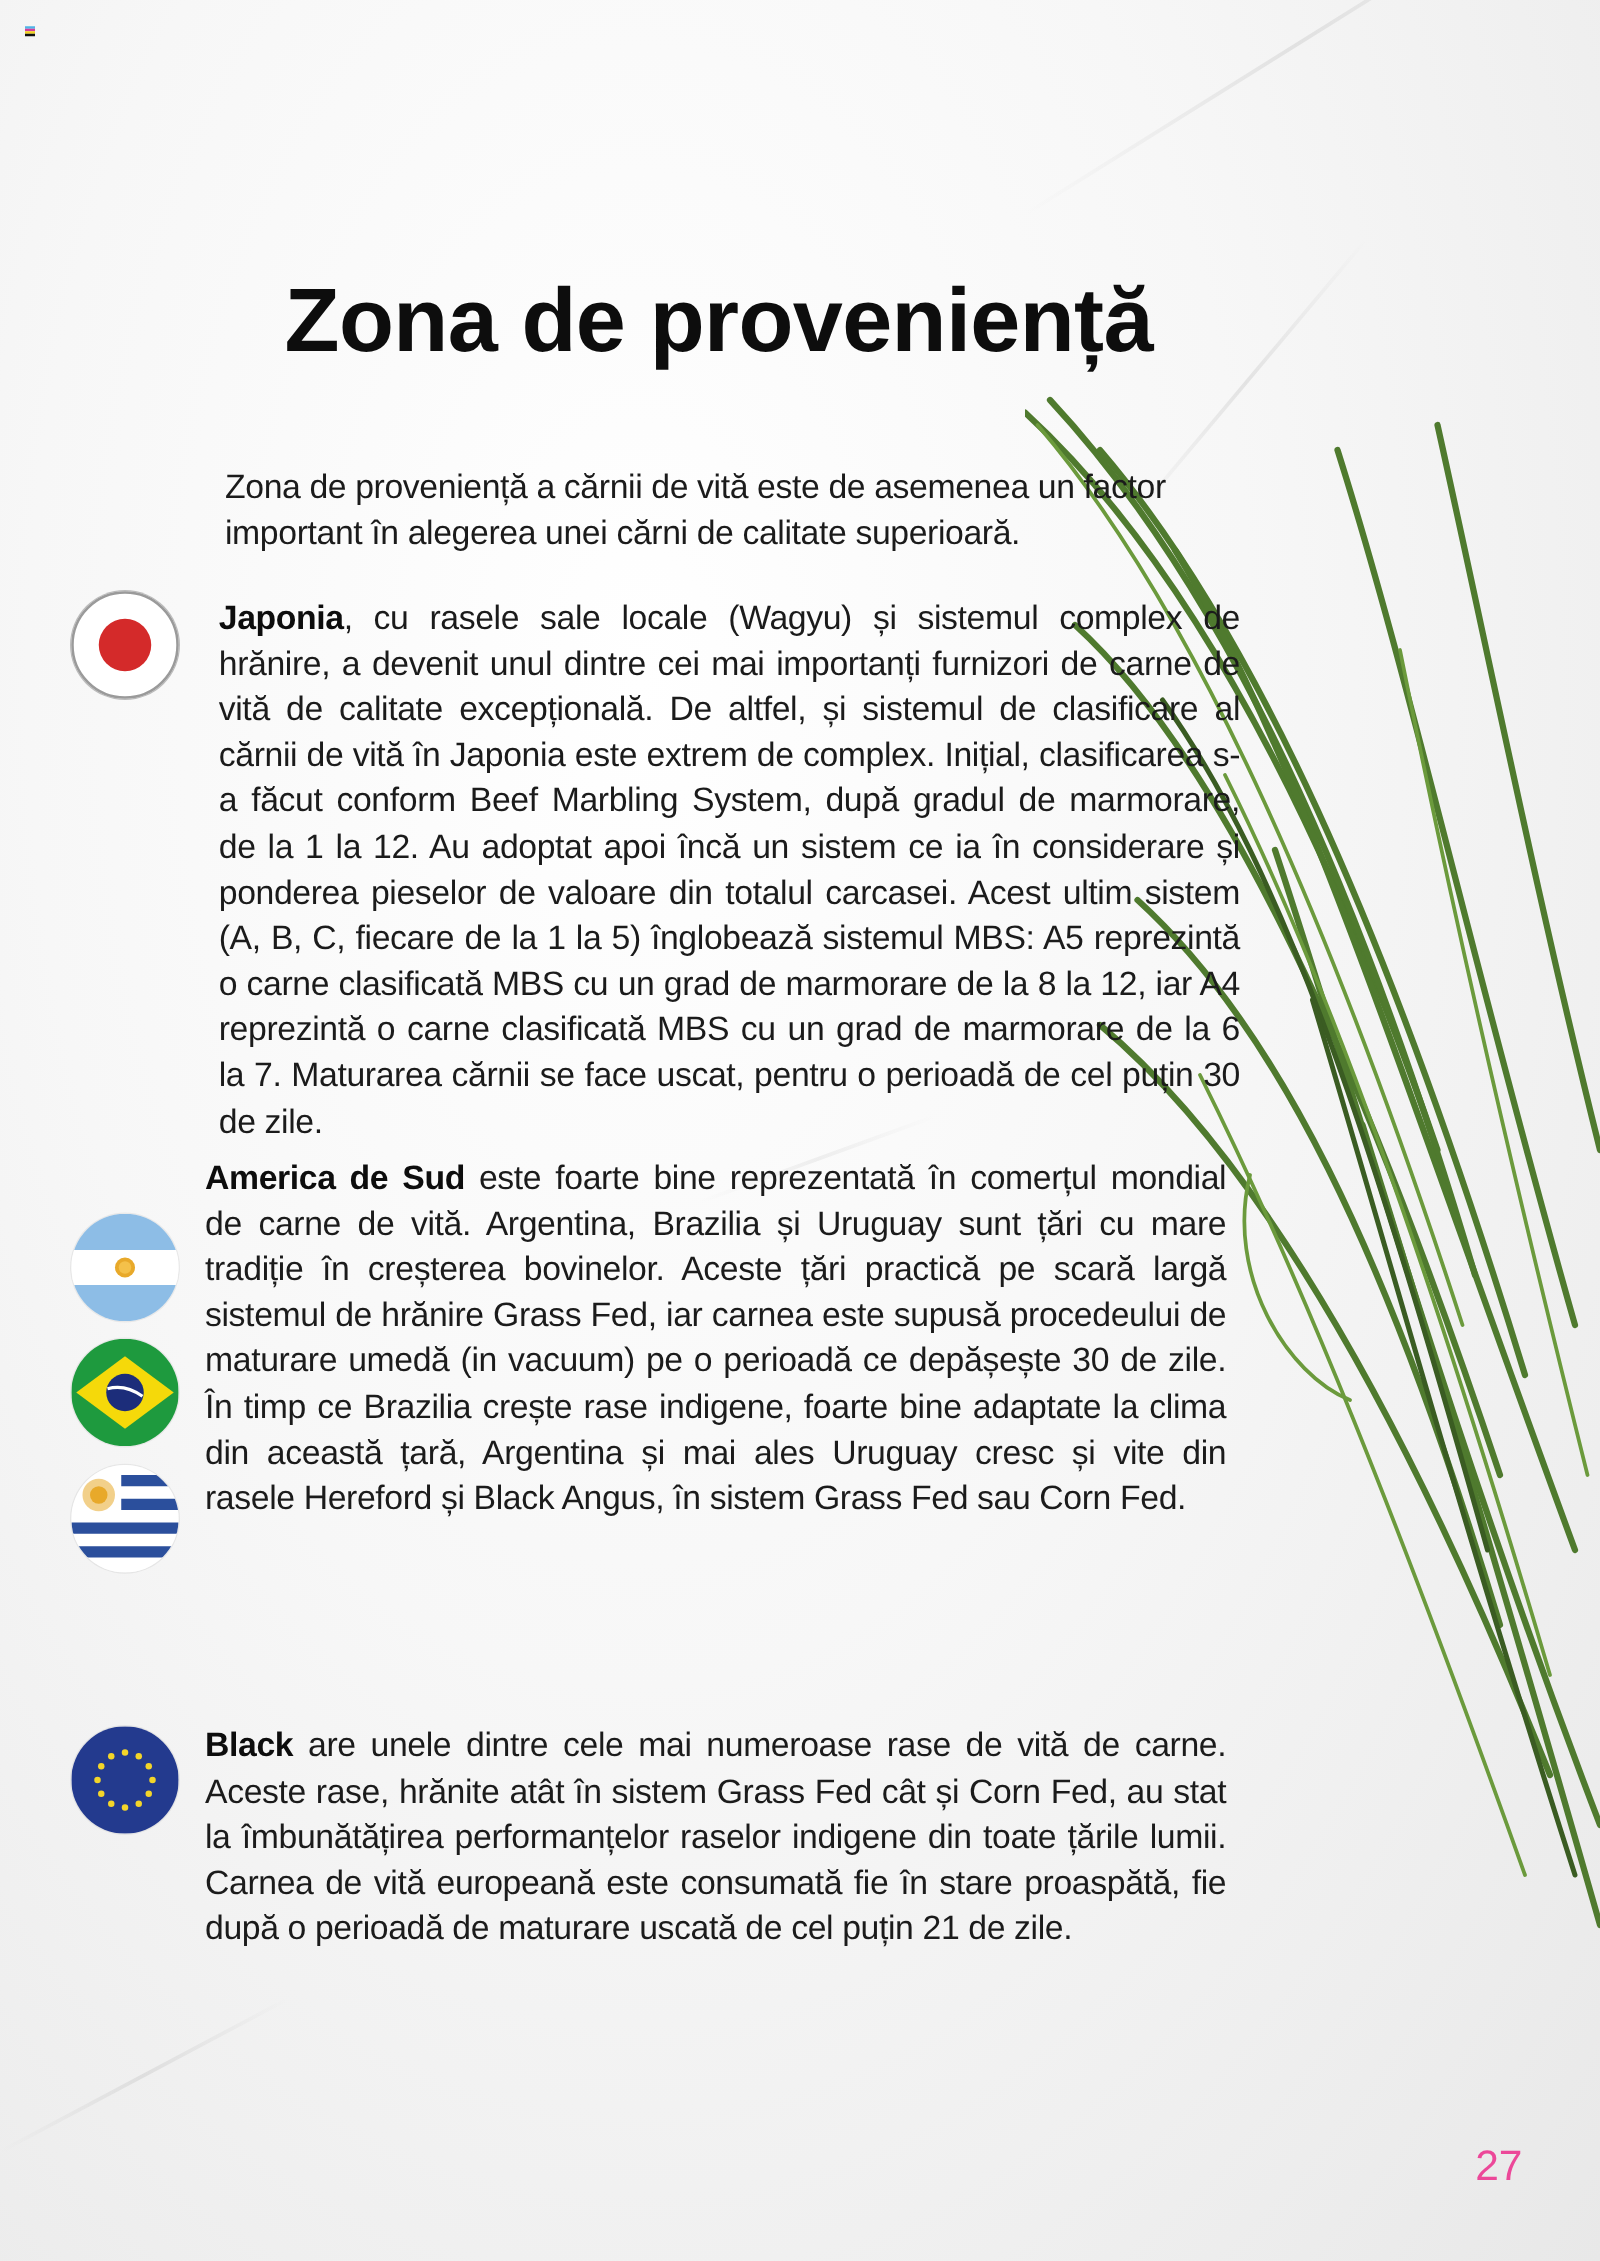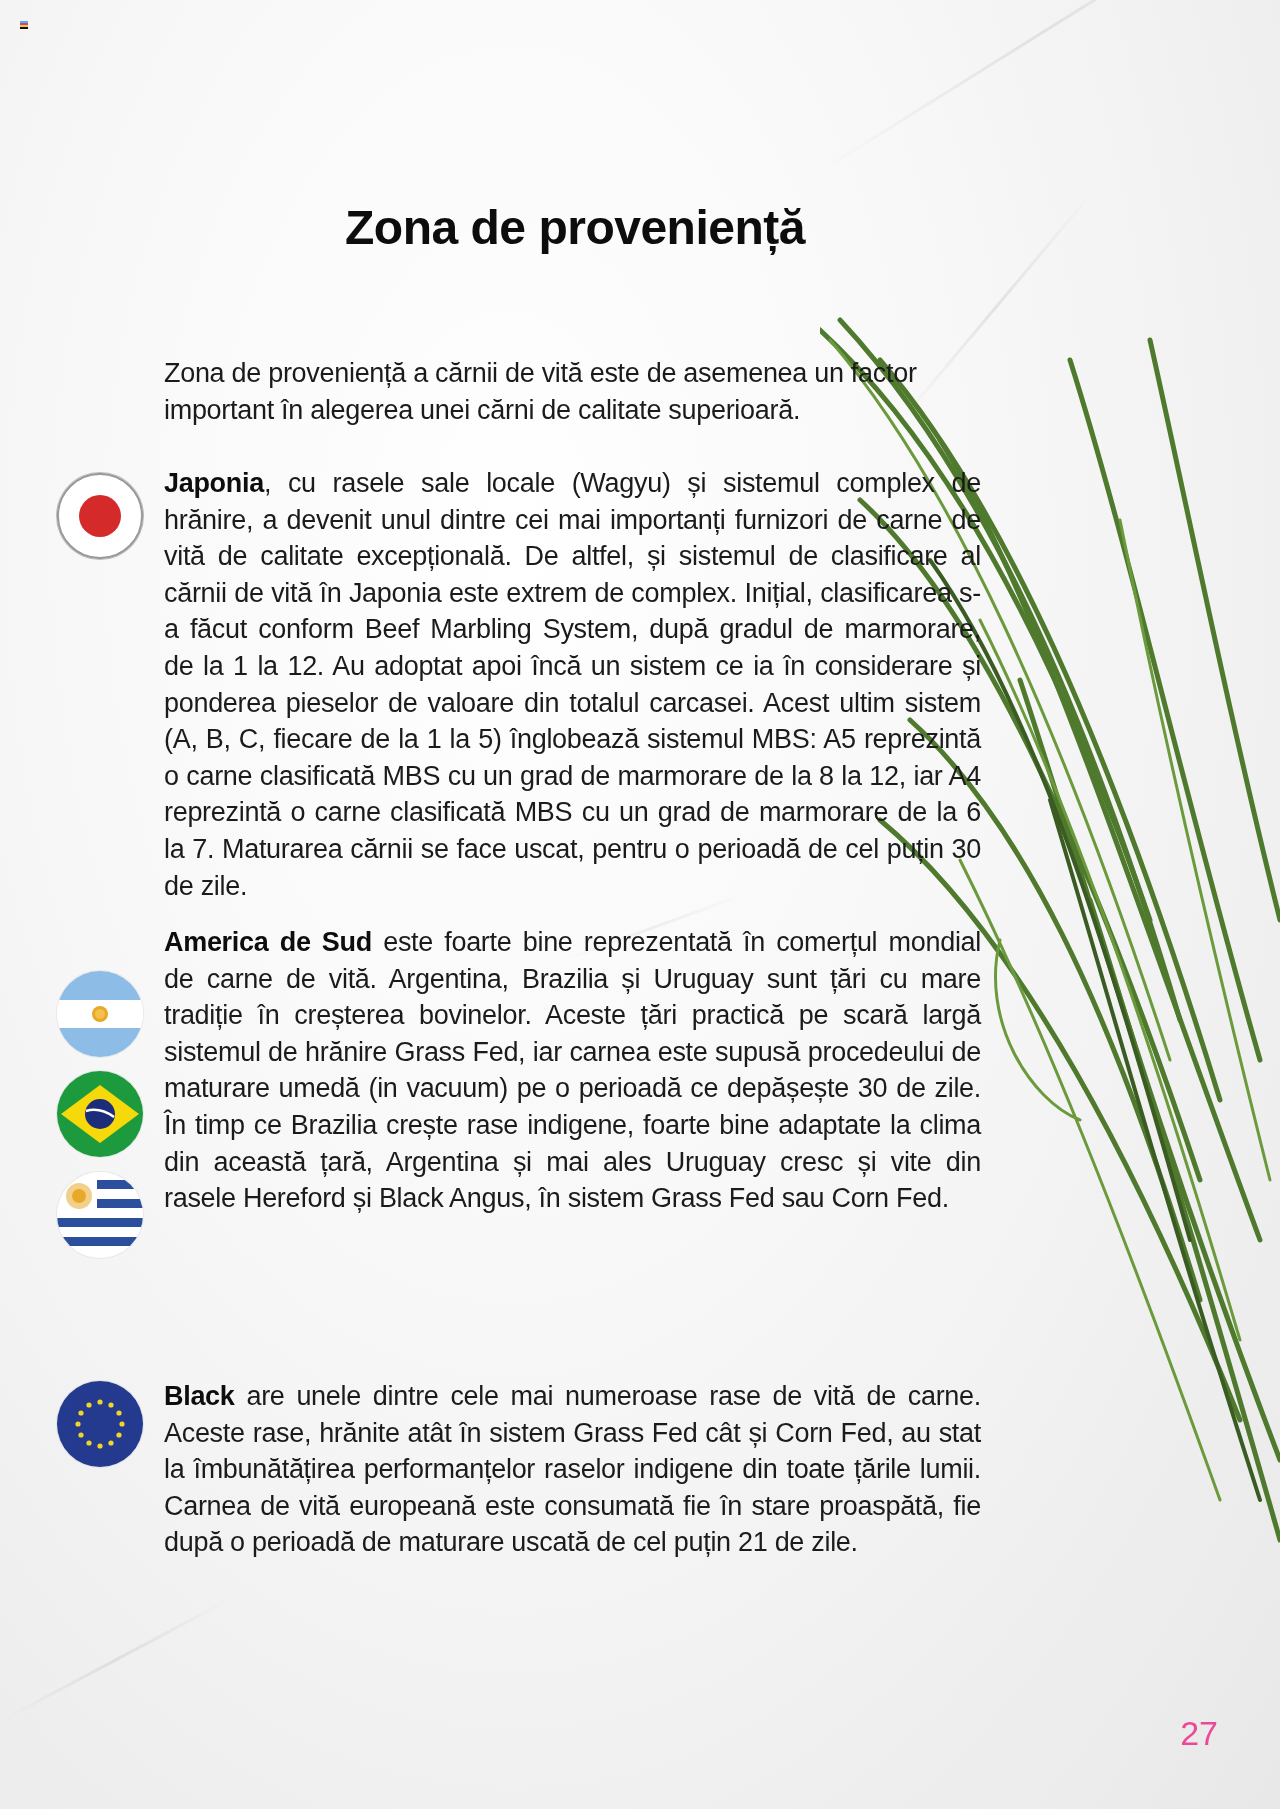--- a/index.html
+++ b/index.html
@@ -7,21 +7,21 @@
     width:1280px; height:1809px; position:relative; overflow:hidden;
     background: radial-gradient(ellipse at 40% 30%, #ffffff 0%, #f7f7f7 45%, #efefef 75%, #e8e8e8 100%);
     font-family: "Liberation Sans", sans-serif;
     color:#141414;
   }
   .marble-vein { position:absolute; background:linear-gradient(90deg, rgba(200,200,200,0), rgba(190,190,190,0.35), rgba(200,200,200,0)); height:3px; transform-origin:left center; }
   .print-mark { position:absolute; left:20px; top:21px; width:8px; }
   .print-mark span { display:block; height:2px; }
   .title {
     position:absolute; left:0; width:1150px; top:168px; text-align:center;
-    font-weight:bold; font-size:48px; letter-spacing:-0.5px; color:#0d0d0d;
+    font-weight:bold; font-size:72px; letter-spacing:-0.5px; color:#0d0d0d;
     font-family:"Liberation Sans", sans-serif;
   }
   .text-col {
     position:absolute; left:164px; width:817px;
     font-family:"Liberation Sans Narrow", "Liberation Sans", sans-serif;
     font-size:27px; line-height:36.6px; color:#1b1b1b;
     text-align:justify; letter-spacing:-0.3px;
   }
   .text-col b { font-weight:bold; color:#0d0d0d; }
   .p-intro { top:355px; text-align:left; }
@@ -76,30 +76,30 @@
     <path d="M180 640 C 160 720, 210 800, 260 820"></path>
   </g>
   <g stroke="#3a5c22" stroke-width="4">
     <path d="M110 260 C 210 400, 280 620, 370 940"></path>
     <path d="M230 500 C 290 700, 350 920, 440 1200"></path>
   </g>
 </svg>
 
 <h1 class="title">Zona de proveniență</h1>
 
-<p class="text-col p-intro" style="margin:0;">Zona de proveniență a cărnii de vită este de asemenea un factor important în alegerea unei cărni de calitate superioară.</p>
+<p class="text-col p-intro" style="margin:16px;">Zona de proveniență a cărnii de vită este de asemenea un factor important în alegerea unei cărni de calitate superioară.</p>
 
 <div class="flag" style="top:473px;box-shadow:0 0 0 2px #9a9a9a inset, 0 0 0 1px #bbb;">
   <svg viewBox="0 0 86 86">
       <circle cx="43" cy="43" r="42" fill="#fff" stroke="#9a9a9a" stroke-width="2"></circle>
       <circle cx="43" cy="43" r="21" fill="#d42a2a"></circle>
     </svg>
 </div>
 
-<p class="text-col p-japan" style="margin:0;">
+<p class="text-col p-japan" style="margin:11px;">
   <b>Japonia</b><span>, cu rasele sale locale (Wagyu) și sistemul complex de hrănire, a devenit unul dintre cei mai importanți furnizori de carne de vită de calitate excepțională. De altfel, și sistemul de clasificare al cărnii de vită în Japonia este extrem de complex. Inițial, clasificarea s-a făcut conform Beef Marbling System, după gradul de marmorare, de la 1 la 12. Au adoptat apoi încă un sistem ce ia în considerare și ponderea pieselor de valoare din totalul carcasei. Acest ultim sistem (A, B, C, fiecare de la 1 la 5) înglobează sistemul MBS: A5 reprezintă o carne clasificată MBS cu un grad de marmorare de la 8 la 12, iar A4 reprezintă o carne clasificată MBS cu un grad de marmorare de la 6 la 7. Maturarea cărnii se face uscat, pentru o perioadă de cel puțin 30 de zile.</span>
 </p>
 
 <div class="flag" style="top:971px;">
   <svg viewBox="0 0 86 86">
     <rect width="86" height="29" fill="#8dbde6"></rect>
     <rect y="29" width="86" height="28" fill="#fff"></rect>
     <rect y="57" width="86" height="29" fill="#8dbde6"></rect>
     <circle cx="43" cy="43" r="8" fill="#e8a92a"></circle>
     <circle cx="43" cy="43" r="5" fill="#f4c14a"></circle>

